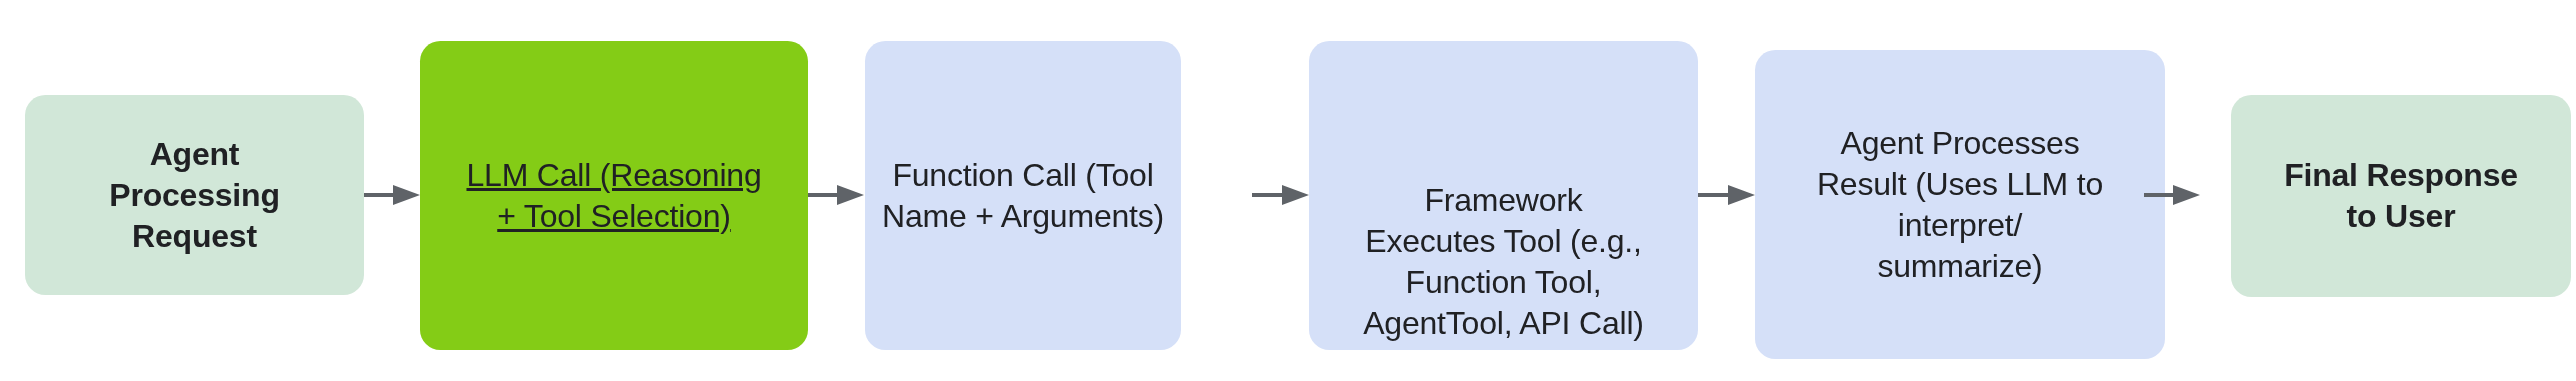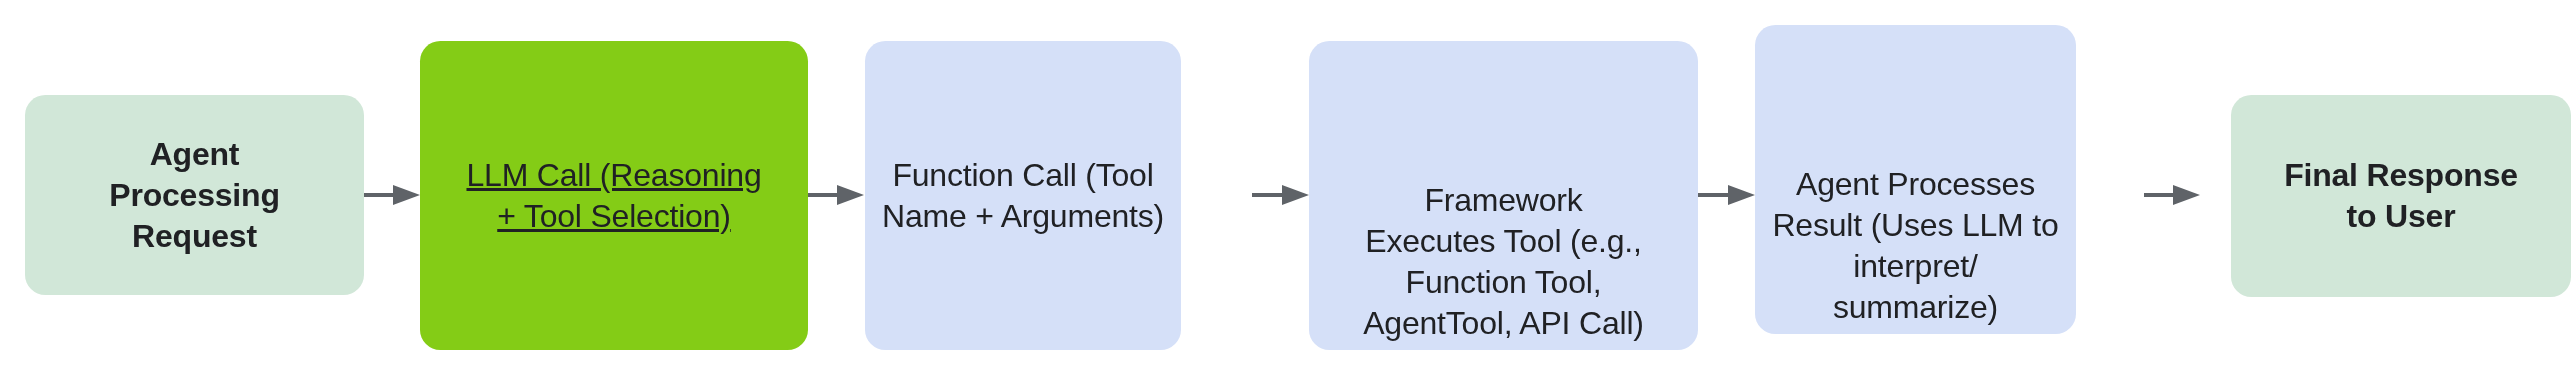--- a/index.html
+++ b/index.html
@@ -36,21 +36,21 @@
     letter-spacing: -0.2px;
   }
   .node .label.bold {
     font-weight: 700;
   }
   
   .n1 { left: 25px;   top: 95px; width: 339px; height: 200px; }
   .n2 { left: 420px;  top: 41px;  width: 388px; height: 309px; }
   .n3 { left: 865px; top: 41px;  width: 316px; height: 309px; }
   .n4 { left: 1309px; top: 41px;  width: 389px; height: 309px; }
-  .n5 { left: 1755px; top: 25px;  width: 321px; height: 309px; align-items: flex-end; }
+  .n5 { left: 1755px; top: 50px;  width: 410px; height: 309px; }
   .n6 { left: 2200px; top: 95px; width: 340px; height: 202px; }
   
   .arrow {
     position: absolute;
     top: 185px;
     height: 20.3px;
     display: flex;
     align-items: center;
   }
   .a1 { left: 364px;  width: 56px; }

